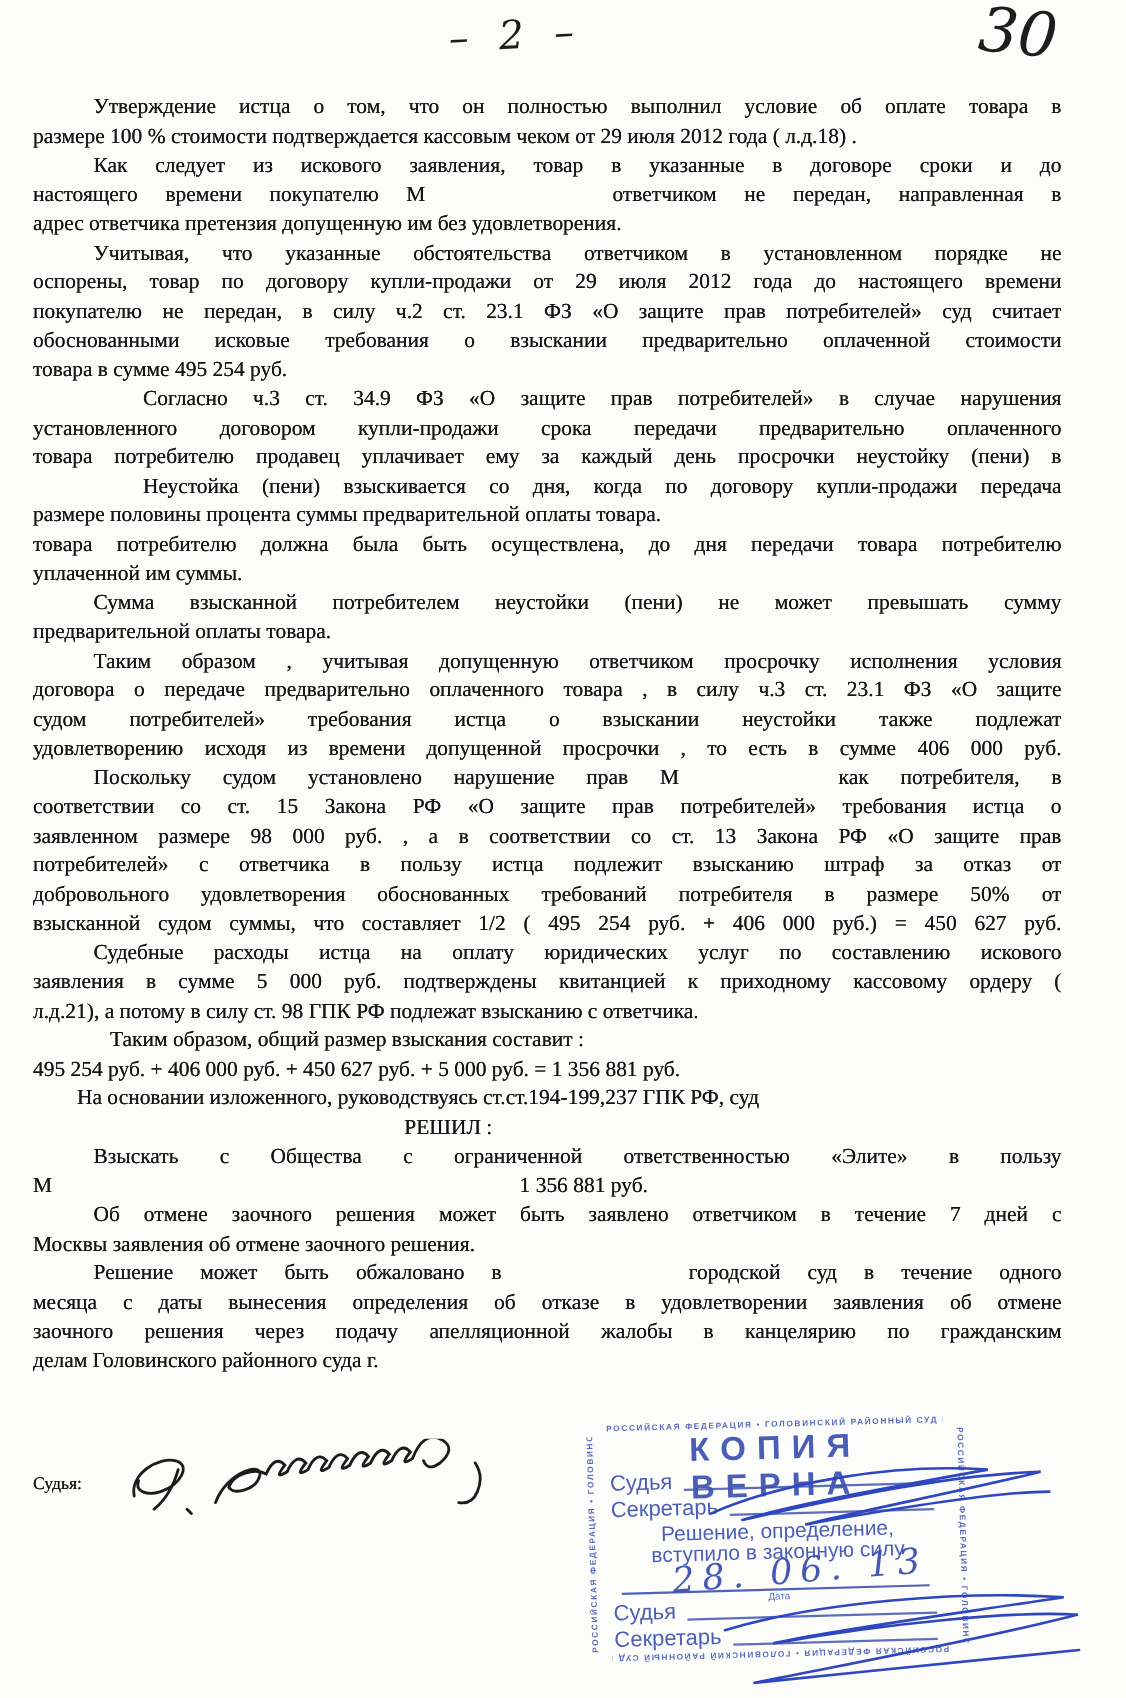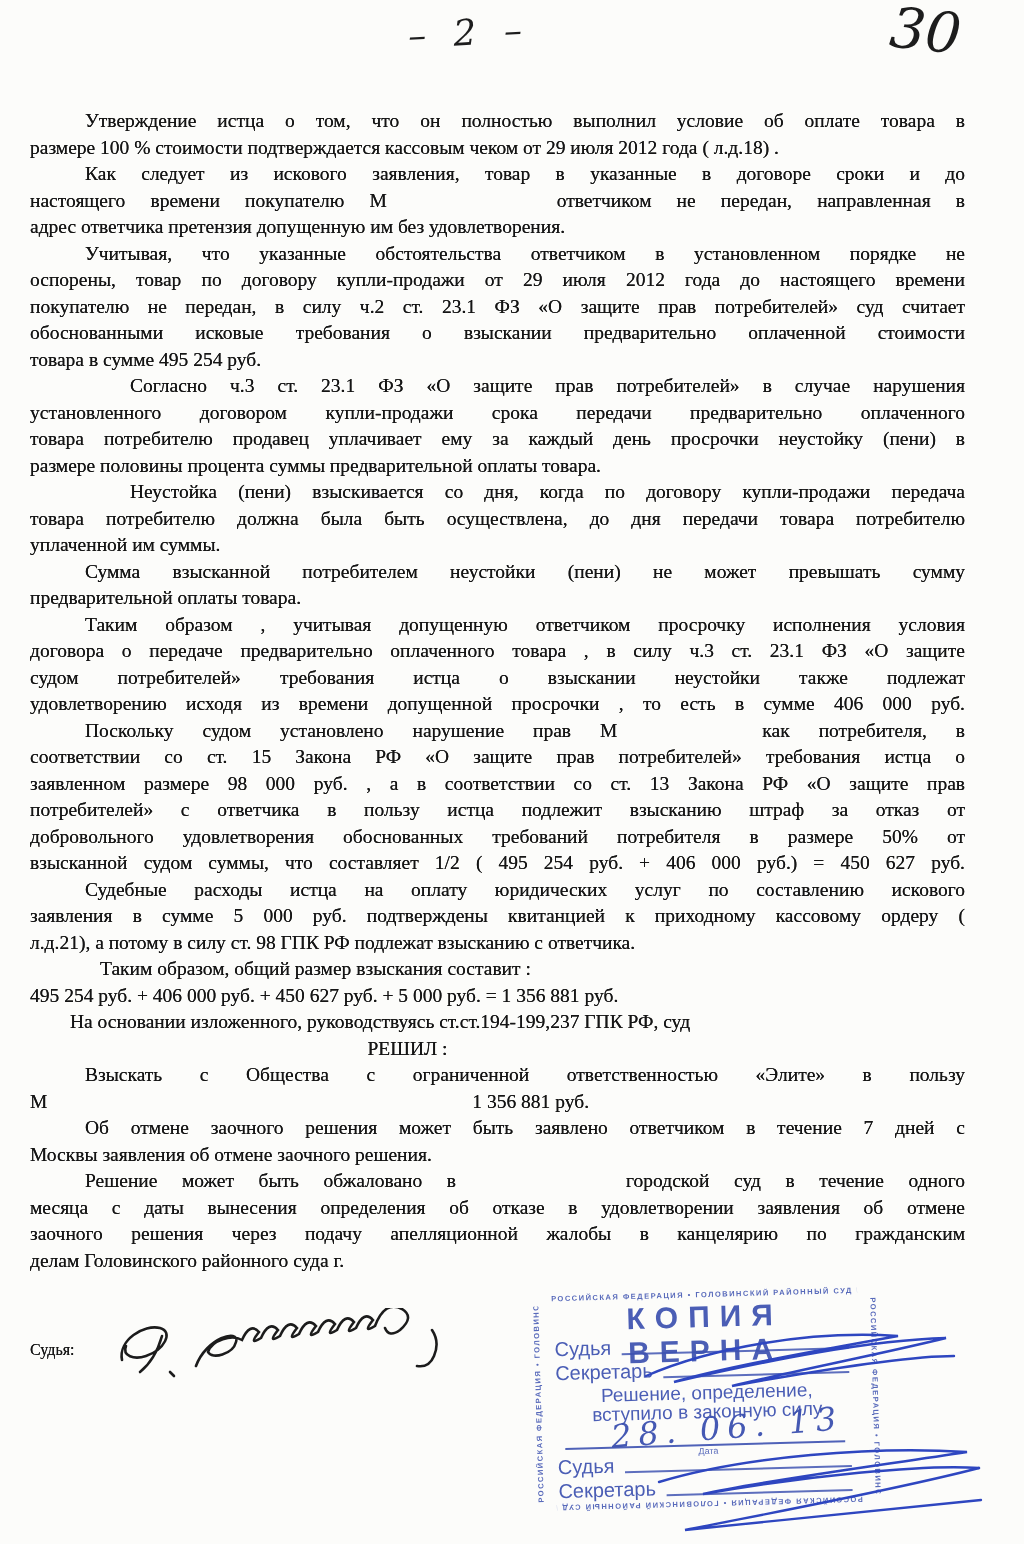--- a/index.html
+++ b/index.html
@@ -6,21 +6,21 @@
   .page{
     position:relative;width:1024px;height:1544px;margin:0 auto;
     background:#fcfcfa;overflow:hidden;
     font-family:"Liberation Serif","DejaVu Serif",serif;color:#151515;
   }
   
   .hw{font-family:"DejaVu Serif",serif;font-style:italic;color:#1d1d1d;}
   .hw-page-num{position:absolute;top:12px;left:408px;font-size:36px;letter-spacing:8px;transform:rotate(-3deg);}
   .hw-sheet-num{position:absolute;top:-2px;left:890px;font-size:56px;transform:rotate(6deg);}
   
-  .doc-body{position:absolute;top:108px;left:30px;width:935px;}
+  .doc-body{position:absolute;top:85px;left:30px;width:935px;}
   .line{
     font-size:19.5px;line-height:26.5px;white-space:normal;
     text-align:justify;text-align-last:auto;
     text-shadow:0 0 .5px #222;
   }
   .line.jl{text-align-last:justify;}
   .line.c{text-align:center;text-align-last:center;position:relative;left:-90px;}
   .line.i1{text-indent:55px;}
   .line.i2{text-indent:100px;}
   .line.i3{text-indent:70px;font-family:Liberation Serif, serif;}
@@ -73,25 +73,25 @@
       <div class="line i1 jl">Утверждение истца о том, что он полностью выполнил условие об оплате товара в</div>
       <div class="line">размере 100 % стоимости подтверждается кассовым чеком от 29 июля 2012 года ( л.д.18) .</div>
       <div class="line i1 jl">Как следует из искового заявления, товар в указанные в договоре сроки и до</div>
       <div class="line  jl">настоящего времени покупателю М<span class="gap" style="width: 170px;"></span>ответчиком не передан, направленная в</div>
       <div class="line">адрес ответчика претензия допущенную им без удовлетворения.</div>
       <div class="line i1 jl">Учитывая, что указанные обстоятельства ответчиком в установленном порядке не</div>
       <div class="line  jl">оспорены, товар по договору купли-продажи от 29 июля 2012 года до настоящего времени</div>
       <div class="line  jl">покупателю не передан, в силу ч.2 ст. 23.1 ФЗ «О защите прав потребителей» суд считает</div>
       <div class="line  jl">обоснованными исковые требования о взыскании предварительно оплаченной стоимости</div>
       <div class="line">товара в сумме 495 254 руб.</div>
-      <div class="line i2 jl">Согласно ч.3 ст. 23.1 ФЗ «О защите прав потребителей» в случае нарушения</div>
+      <div class="line i2 jl">Согласно ч.3 ст. 34.9 ФЗ «О защите прав потребителей» в случае нарушения</div>
       <div class="line  jl">установленного договором купли-продажи срока передачи предварительно оплаченного</div>
       <div class="line  jl">товара потребителю продавец уплачивает ему за каждый день просрочки неустойку (пени) в</div>
+      <div class="line i2 jl">Неустойка (пени) взыскивается со дня, когда по договору купли-продажи передача</div>
       <div class="line">размере половины процента суммы предварительной оплаты товара.</div>
-      <div class="line i2 jl">Неустойка (пени) взыскивается со дня, когда по договору купли-продажи передача</div>
       <div class="line  jl">товара потребителю должна была быть осуществлена, до дня передачи товара потребителю</div>
       <div class="line">уплаченной им суммы.</div>
       <div class="line i1 jl">Сумма взысканной потребителем неустойки (пени) не может превышать сумму</div>
       <div class="line">предварительной оплаты товара.</div>
       <div class="line i1 jl">Таким образом , учитывая допущенную ответчиком просрочку исполнения условия</div>
       <div class="line  jl">договора о передаче предварительно оплаченного товара , в силу ч.3 ст. 23.1 ФЗ «О защите</div>
       <div class="line  jl">судом потребителей» требования истца о взыскании неустойки также подлежат</div>
       <div class="line  jl">удовлетворению исходя из времени допущенной просрочки , то есть в сумме 406 000 руб.</div>
       <div class="line i1 jl">Поскольку судом установлено нарушение прав М<span class="gap" style="width: 145px;"></span>как потребителя, в</div>
       <div class="line  jl">соответствии со ст. 15 Закона РФ «О защите прав потребителей» требования истца о</div>

